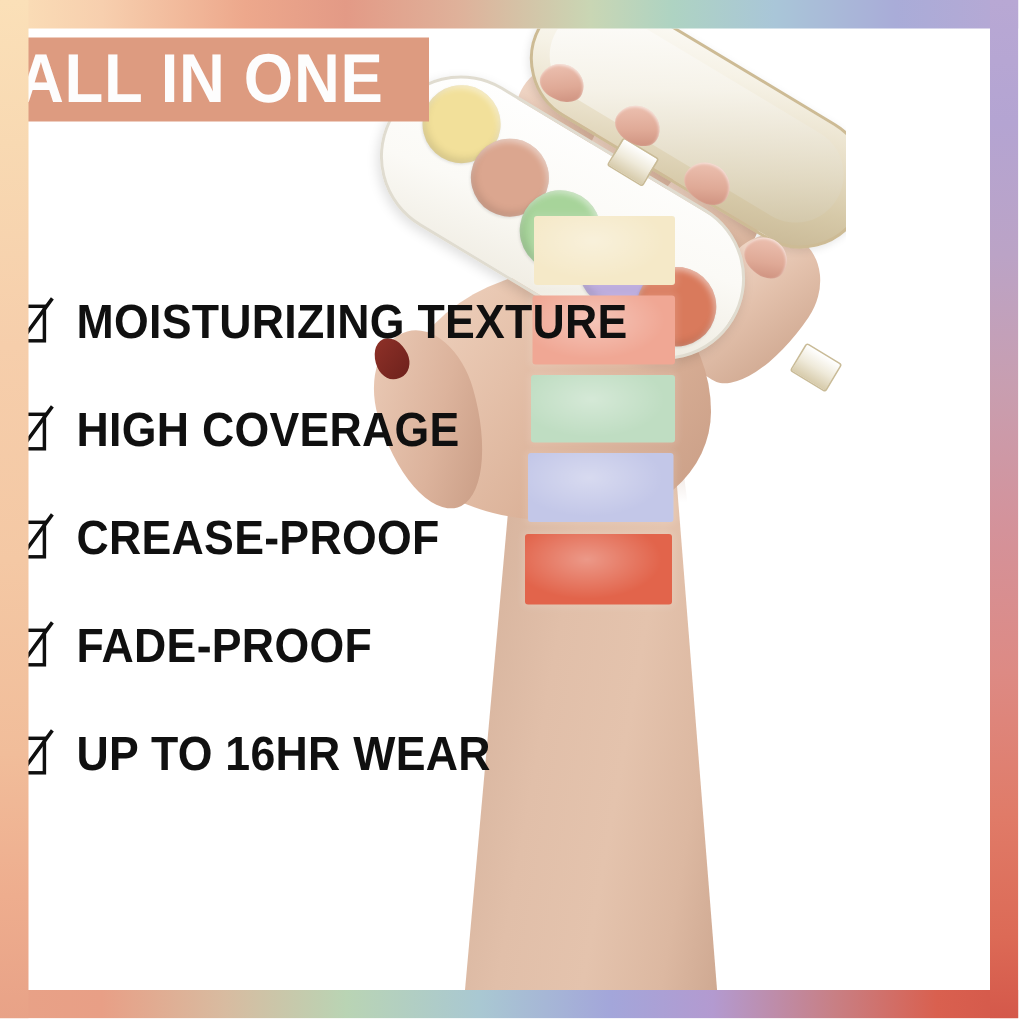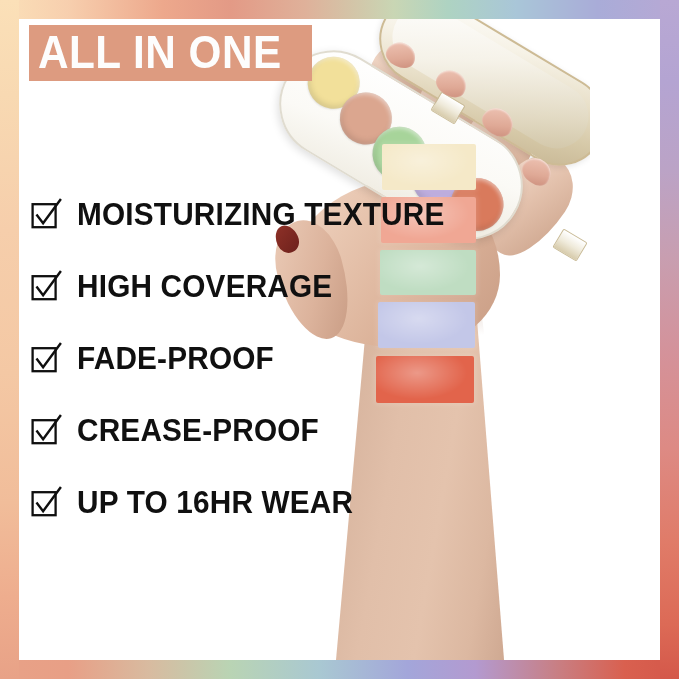--- a/index.html
+++ b/index.html
@@ -46,21 +46,21 @@
     top: 0; right: 0; width: 19px; height: 679px;
     background: linear-gradient(180deg,
         #b8a8d4 0%, #b4a4d2 12%, #bba3c6 25%,
         #c89eb0 38%, #d4929a 52%, #dd8a84 66%,
         #e07b68 80%, #dc6a56 92%, #d4584a 100%);
   }
 
   
   .canvas {
     position: absolute;
-    top: 19px; left: 29px;
+    top: 19px; left: 3px;
     width: 561px; height: 641px;
     background: #ffffff;
     overflow: hidden;
   }
 
   
   .banner {
     position: absolute;
     left: 0px;
     top: 6px;
@@ -374,30 +374,30 @@
           </span>
           <span class="feature-label">HIGH COVERAGE</span>
         </div>
         <div class="feature-row">
           <span class="checkbox-icon">
             <svg width="30" height="30" viewBox="0 0 30 30">
               <rect x="1.6" y="5.2" width="23" height="23" fill="#ffffff" stroke="#0f0f0f" stroke-width="2.3"></rect>
               <path d="M6.2 16.4 L12.1 24.2 L29.2 0.9" fill="none" stroke="#0f0f0f" stroke-width="2.4" stroke-linecap="square" stroke-linejoin="miter"></path>
             </svg>
           </span>
-          <span class="feature-label">FADE-PROOF</span>
+          <span class="feature-label">CREASE-PROOF</span>
         </div>
         <div class="feature-row">
           <span class="checkbox-icon">
             <svg width="30" height="30" viewBox="0 0 30 30">
               <rect x="1.6" y="5.2" width="23" height="23" fill="#ffffff" stroke="#0f0f0f" stroke-width="2.3"></rect>
               <path d="M6.2 16.4 L12.1 24.2 L29.2 0.9" fill="none" stroke="#0f0f0f" stroke-width="2.4" stroke-linecap="square" stroke-linejoin="miter"></path>
             </svg>
           </span>
-          <span class="feature-label">CREASE-PROOF</span>
+          <span class="feature-label">FADE-PROOF</span>
         </div>
         <div class="feature-row">
           <span class="checkbox-icon">
             <svg width="30" height="30" viewBox="0 0 30 30">
               <rect x="1.6" y="5.2" width="23" height="23" fill="#ffffff" stroke="#0f0f0f" stroke-width="2.3"></rect>
               <path d="M6.2 16.4 L12.1 24.2 L29.2 0.9" fill="none" stroke="#0f0f0f" stroke-width="2.4" stroke-linecap="square" stroke-linejoin="miter"></path>
             </svg>
           </span>
           <span class="feature-label">UP TO 16HR WEAR</span>
         </div>

